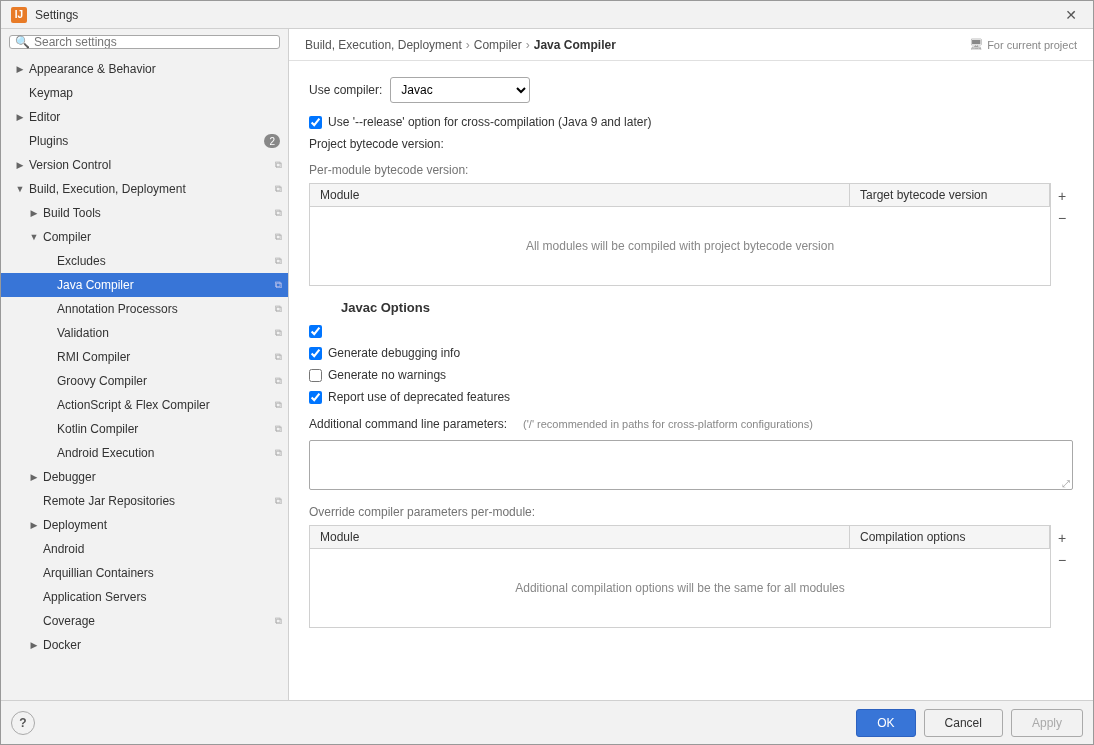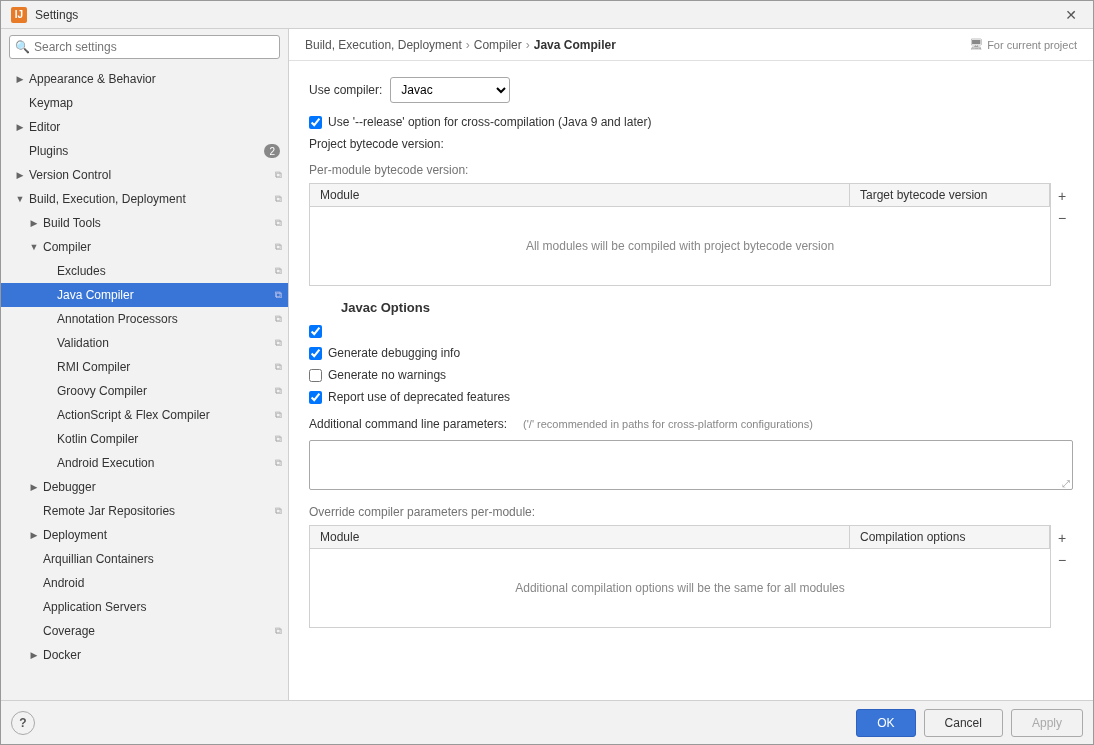--- a/index.html
+++ b/index.html
@@ -56,21 +56,21 @@
       display: flex;
       flex-direction: column;
       overflow: hidden;
     }
     .search-box {
       margin: 6px 8px;
       position: relative;
     }
     .search-box input {
       width: 100%;
-      height: 24px;
+      height: 14px;
       border: 1px solid #a8a8a8;
       border-radius: 3px;
       padding: 2px 6px 2px 24px;
       font-size: 12px;
       background: white;
       outline: none;
     }
     .search-icon {
       position: absolute;
       left: 6px; top: 50%;
@@ -158,21 +158,21 @@
     }
     .form-label {
       font-size: 12px;
       color: #333;
       margin-right: 8px;
       white-space: nowrap;
     }
 
     select.compiler-select {
       height: 26px;
-      width: 120px;
+      width: 140px;
       border: 1px solid #a8a8a8;
       border-radius: 3px;
       padding: 2px 6px;
       font-size: 12px;
       background: white;
       cursor: pointer;
     }
 
     .checkbox-row {
       display: flex;
@@ -482,26 +482,26 @@
           <span class="copy-icon">⧉</span>
         </div>
 
         <div class="tree-item indent-1">
           <span class="arrow">▶</span>
           <span>Deployment</span>
         </div>
 
         <div class="tree-item indent-1">
           <span class="arrow">&nbsp;</span>
+          <span>Android</span>
+        </div>
+
+        <div class="tree-item indent-1">
+          <span class="arrow">&nbsp;</span>
           <span>Arquillian Containers</span>
-        </div>
-
-        <div class="tree-item indent-1">
-          <span class="arrow">&nbsp;</span>
-          <span>Android</span>
         </div>
 
         <div class="tree-item indent-1">
           <span class="arrow">&nbsp;</span>
           <span>Application Servers</span>
         </div>
 
         <div class="tree-item indent-1">
           <span class="arrow">&nbsp;</span>
           <span>Coverage</span>

